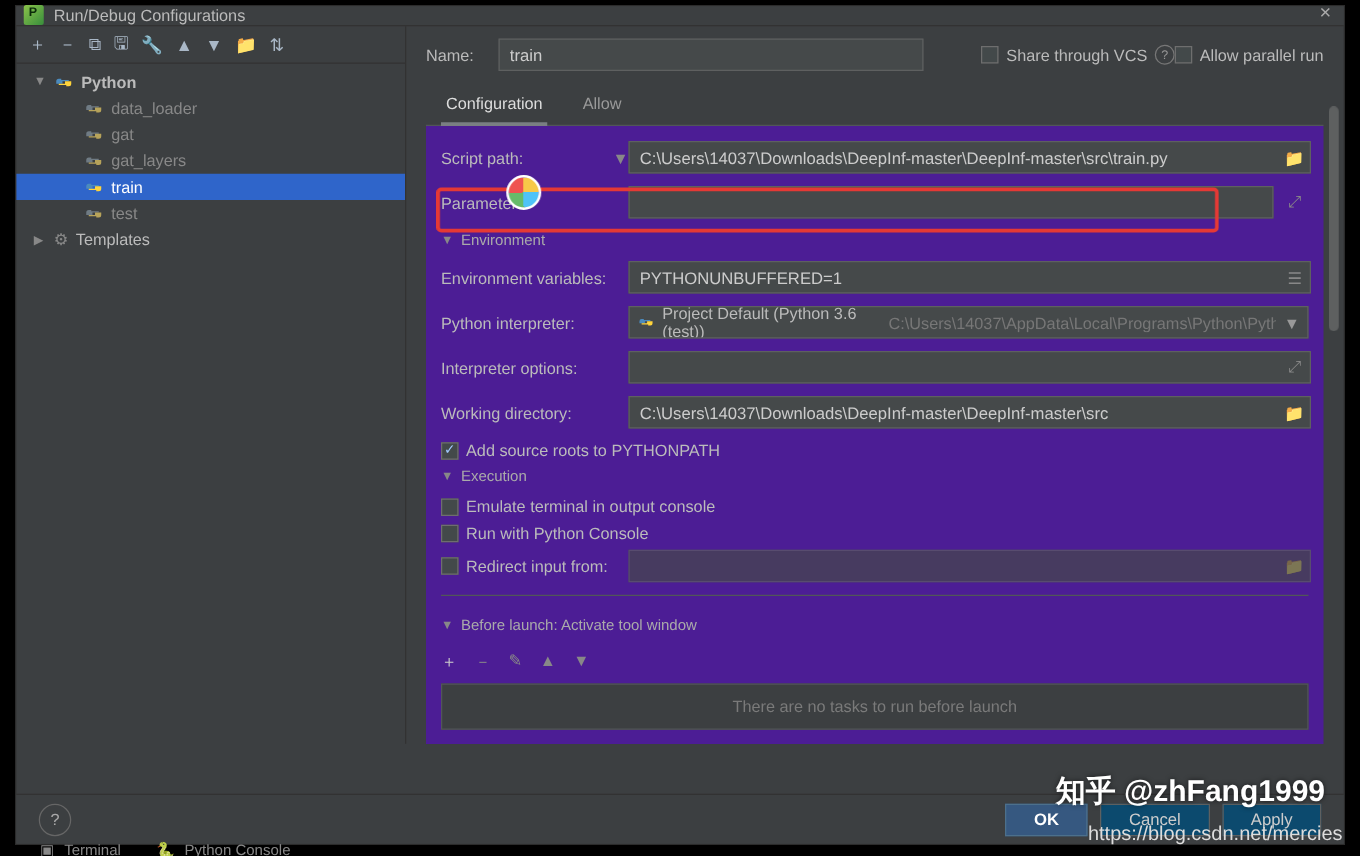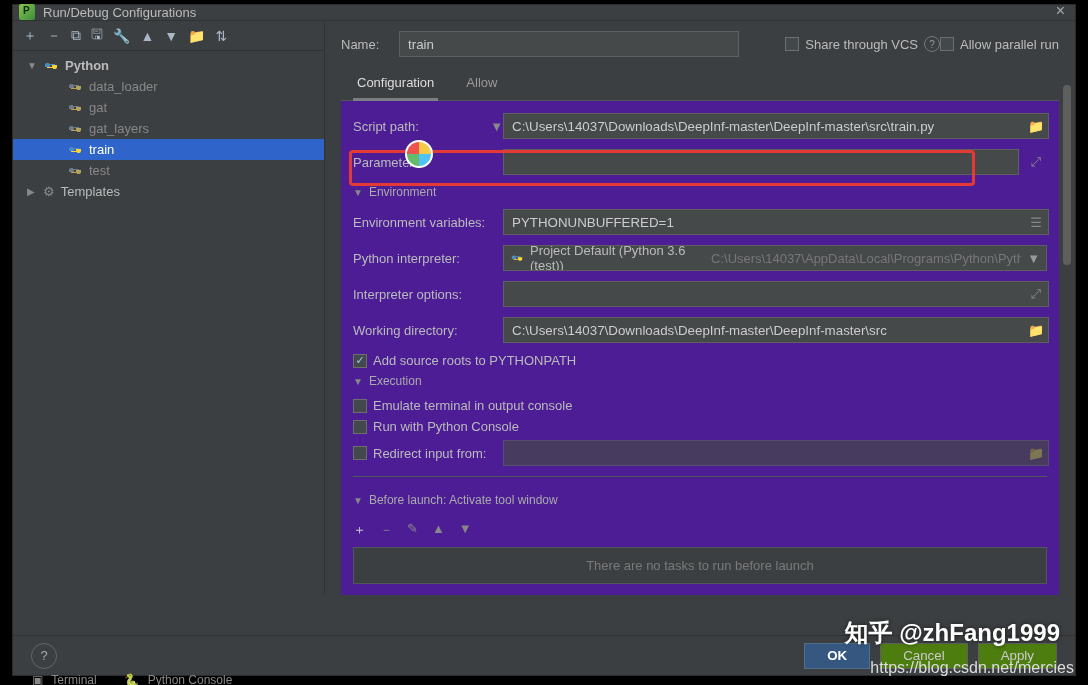--- a/index.html
+++ b/index.html
@@ -46,21 +46,21 @@
   .section-hdr .tri { margin-right:6px; font-size:10px; color:#888; }
   .interp-field { display:flex; align-items:center; background:#45494a; border:1px solid #5e6060; height:26px; padding:0 6px; gap:6px; flex:1; overflow:hidden; }
   .interp-field .pyicon { display:inline-flex; }
   .interp-field .dim { color:#777; white-space:nowrap; overflow:hidden; }
   .redbox { position:absolute; border:3px solid #e53935; border-radius:4px; pointer-events:none; }
   .before-launch { border-top:1px solid #515658; padding-top:10px; margin-top:6px; }
   .bl-toolbar { display:flex; gap:14px; padding:4px 0 8px 0; color:#888; }
   .bl-empty { text-align:center; color:#7a7a7a; padding:10px 0; border:1px solid #515658; background:#3c3f41; }
   .footer { height:40px; display:flex; align-items:center; justify-content:flex-end; gap:10px; padding:0 18px; border-top:1px solid #323232; position:absolute; bottom:0; left:0; right:0; background:#3c3f41;}
   .footer .help { width:26px; height:26px; border-radius:50%; border:1px solid #666; color:#aaa; display:flex; align-items:center; justify-content:center; margin-right:auto; cursor:pointer; }
-  .btn { height:26px; padding:0 22px; background:#4d7c0f; border:1px solid #5e6060; color:#ccc; cursor:pointer; }
+  .btn { height:26px; padding:0 22px; background:#0c4a6e; border:1px solid #5e6060; color:#ccc; cursor:pointer; }
   .btn.primary { background:#365880; border-color:#4c708c; color:#fff; font-weight:bold; }
   .scrollbar { position:absolute; right:2px; top:80px; bottom:50px; width:10px; }
   .scroll-thumb { position:absolute; top:0; width:8px; height:180px; background:#5e6060; border-radius:4px; }
   .watermark { position:absolute; right:28px; bottom:36px; color:#fff; font-size:24px; font-weight:600; text-shadow:0 0 4px rgba(0,0,0,.6); }
   .watermark-url { position:absolute; right:14px; bottom:8px; color:#ddd; font-size:16px; }
   .badge { position:absolute; width:28px; height:28px; border-radius:50%; background:conic-gradient(#f7c948 0 90deg,#4fc3f7 90deg 180deg,#66bb6a 180deg 270deg,#ef5350 270deg 360deg); border:2px solid #fff; }
   .terminal { position:absolute; left:32px; bottom:-2px; color:#888; font-size:12px; display:flex; align-items:center; gap:8px;}
 </style>
 </head>
 <body>

